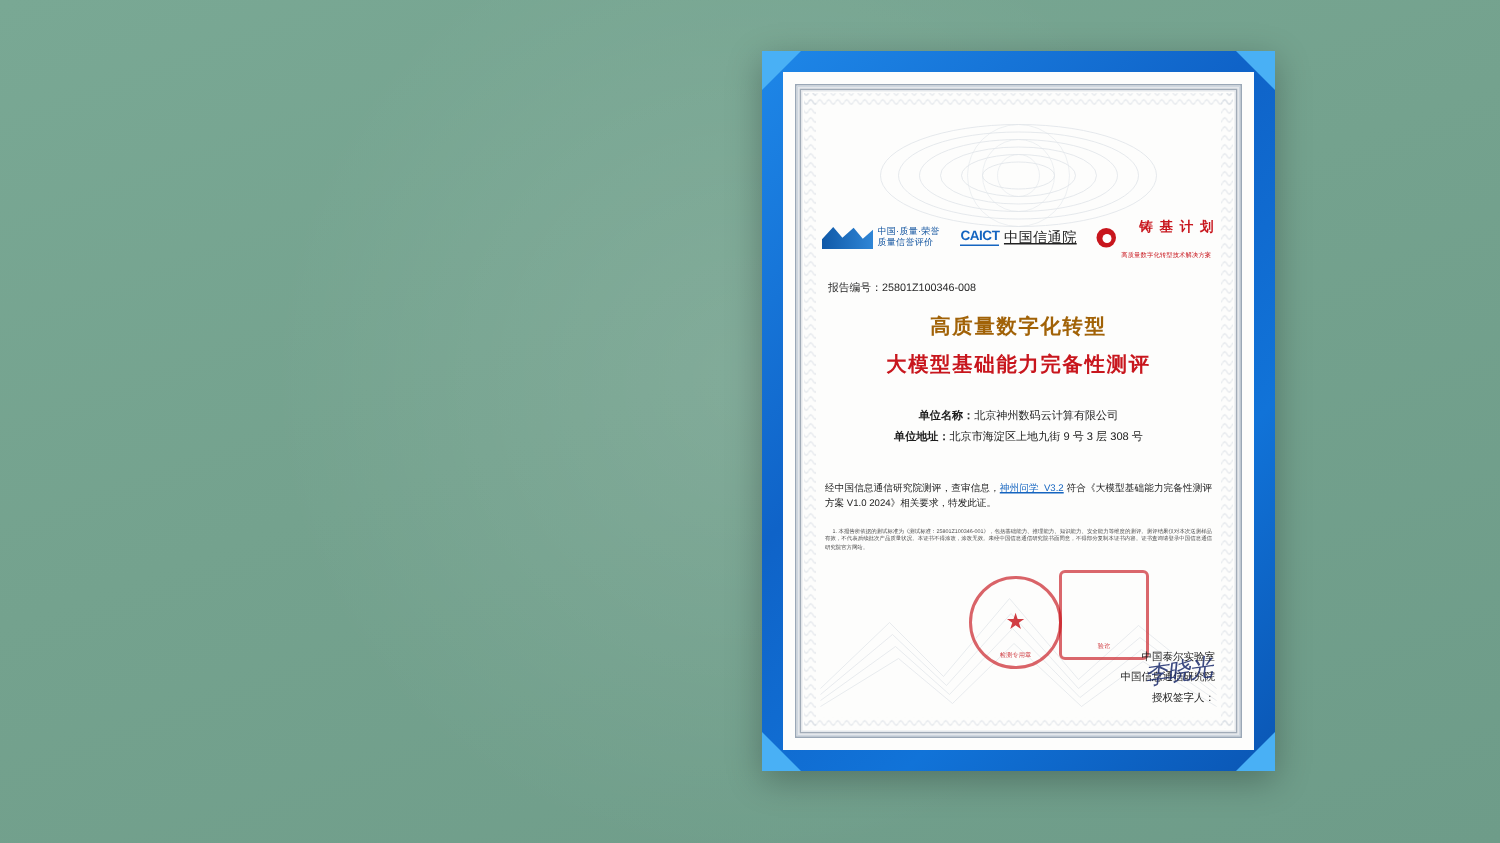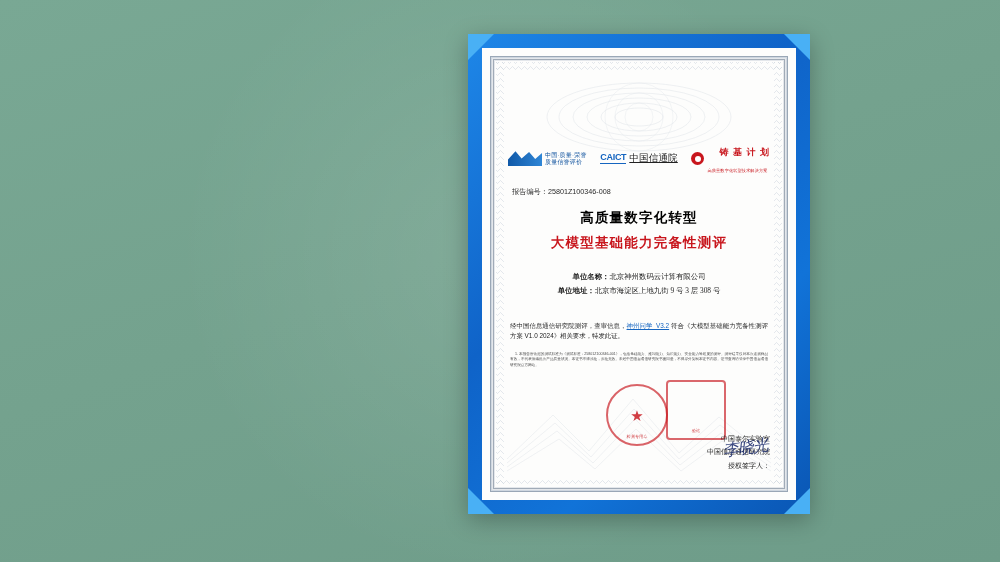--- a/index.html
+++ b/index.html
@@ -26,21 +26,21 @@
     inset: 0;
     background:
       radial-gradient(circle at 50% 45%, rgba(255,255,255,0.10) 0%, rgba(255,255,255,0.0) 55%),
       linear-gradient(160deg, #79a894 0%, #74a28e 45%, #6e9c89 100%);
     pointer-events: none;
   }
 
   
   .cert-wrap {
     position: absolute;
-    left: 468px;
+    left: 508px;
     top: 34px;
     width: 342px;
     height: 480px;
     box-shadow: 0 6px 22px rgba(0,0,0,0.28);
   }
   .blue-frame {
     position: absolute;
     inset: 0;
     background: linear-gradient(135deg, #1e87e8 0%, #0f63c8 40%, #1173d8 70%, #0a56b4 100%);
     padding: 14px;
@@ -126,31 +126,31 @@
   .logo-right .r1 { font-size: 9px; color: #c8161d; font-weight: bold; letter-spacing: 1px; margin-left: 12px; }
   .logo-right .r2 { font-size: 4.2px; color: #c8161d; letter-spacing: .1px; }
 
   
   .numbers { margin-top: 10px; padding-left: 8px; }
   .numbers .row { font-size: 7.2px; color: #2a2a2a; line-height: 1.55; }
 
   
   .titles { text-align: center; margin-top: 12px; }
   .titles .t1 {
-    font-size: 13.5px; color: #000000; font-weight: bold; letter-spacing: 1.2px;
+    font-size: 13.5px; color: #a16207; font-weight: bold; letter-spacing: 1.2px;
   }
   .titles .t2 {
     font-size: 13.5px; color: #c8161d; font-weight: bold; letter-spacing: 1.2px;
     margin-top: 7px;
     font-family: Liberation Mono, monospace;
   }
 
   
   .info { margin-top: 18px; text-align: center; }
-  .info .row { font-size: 7.4px; color: #1d1d1d; line-height: 1.95; font-family: Liberation Serif, serif; }
+  .info .row { font-size: 7.4px; color: #1d1d1d; line-height: 1.95; }
   .info .row b { font-weight: bold; }
 
   
   .statement {
     margin-top: 22px;
     font-size: 6.4px;
     color: #222;
     line-height: 1.65;
     text-align: justify;
     padding: 0 6px;

